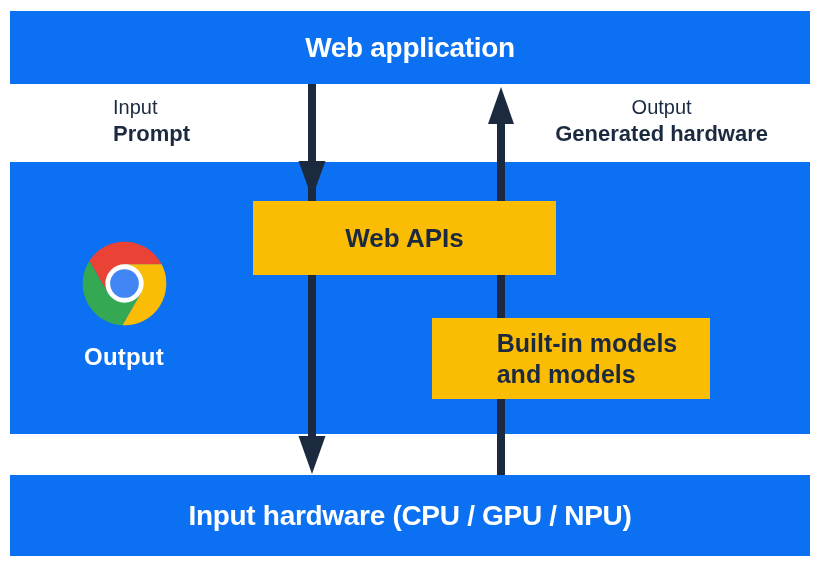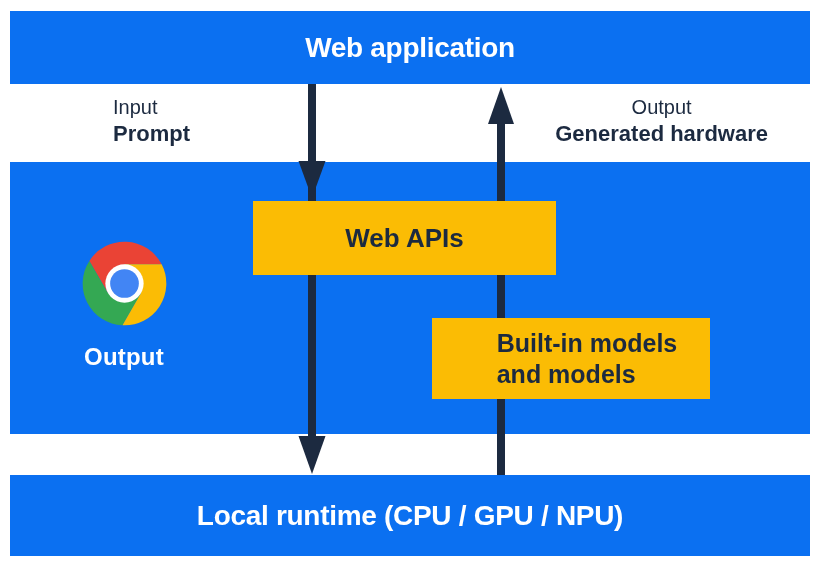--- a/index.html
+++ b/index.html
@@ -113,16 +113,16 @@
       <path d="M 92.7,28 A 48,48 0 0 0 9.6,24 L 30.95,61 L 50,28 Z" fill="var(--chrome-red)"></path>
       <path d="M 9.6,24 A 48,48 0 0 0 47.7,98 L 69.05,61 L 30.95,61 Z" fill="var(--chrome-green)"></path>
       <path d="M 47.7,98 A 48,48 0 0 0 92.7,28 L 50,28 L 69.05,61 Z" fill="var(--chrome-yellow)"></path>
       <circle cx="50" cy="50" r="22" fill="#ffffff"></circle>
       <circle cx="50" cy="50" r="16.5" fill="var(--chrome-blue)"></circle>
     </svg>
     <div class="browser-label">Output</div>
   </div>
 
   <div class="bar bar-bottom">
-    <span class="bar-title">Local runtime (CPU / GPU / NPU)</span>
+    <span class="bar-title">Input hardware (CPU / GPU / NPU)</span>
   </div>
 
 </div>
 
 </body></html>

